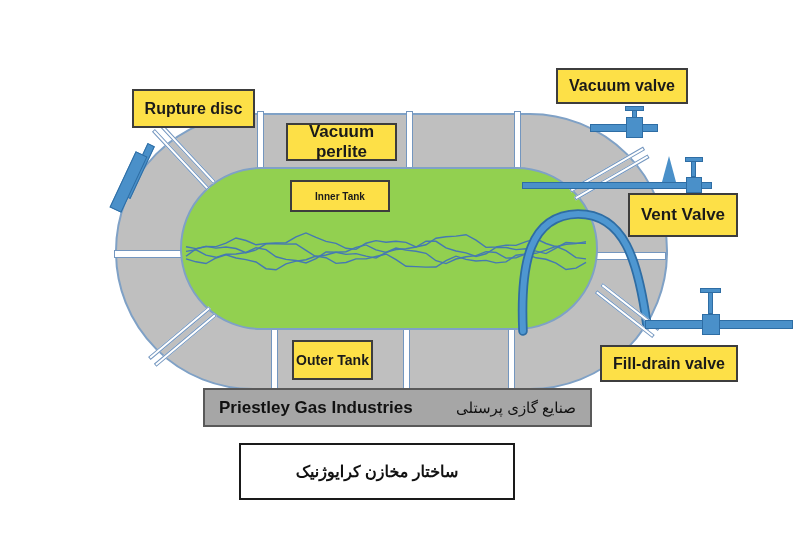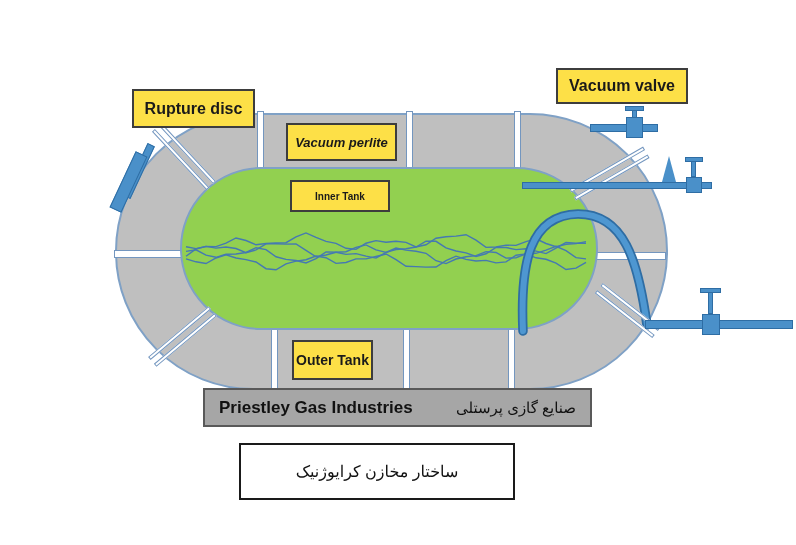--- a/index.html
+++ b/index.html
@@ -62,21 +62,21 @@
     background:var(--bar-fill,#a6a6a6);border:2px solid #595959;box-sizing:border-box;
     display:flex;align-items:center;justify-content:space-between;
     padding:8px 14px;z-index:8;color:#111;
   }
   .industry-bar .en{font-weight:700;font-size:17px;}
   .industry-bar .fa{font-size:15px;}
   .title-box{
     position:absolute;left:239px;top:443px;width:276px;height:57px;
     background:#fff;border:2px solid #1a1a1a;box-sizing:border-box;
     display:flex;align-items:center;justify-content:center;
-    font-weight:400;font-size:16px;color:#111;z-index:9;
+    font-weight:700;font-size:16px;color:#111;z-index:9;
   }
 </style>
 </head>
 <body>
 
 <div id="stage">
 
   <div class="outer-tank"></div>
 
   <div class="strut" style="left:257px;top:111px;width:7px;height:60px;"></div>
@@ -135,28 +135,30 @@
 
   <div class="pipe" style="left:645px;top:320px;width:148px;height:9px;"></div>
   <div class="pipe" style="left:702px;top:314px;width:18px;height:21px;"></div>
   <div class="pipe" style="left:708px;top:292px;width:5px;height:22px;"></div>
   <div class="pipe" style="left:700px;top:288px;width:21px;height:5px;"></div>
 
   <div class="lbl" style="left:132px;top:89px;width:123px;height:39px;font-size:16px;">Rupture disc</div>
 
   <div class="lbl" style="left:556px;top:68px;width:132px;height:36px;font-size:16px;">Vacuum valve</div>
 
-  <div class="lbl" style="left:286px;top:123px;width:111px;height:38px;font-size:13px;font-style:italic;">Vacuum perlite</div>
+  <div class="lbl" style="left:286px;top:123px;width:111px;height:38px;font-size:17px;">Vacuum perlite</div>
 
   <div class="lbl" style="left:290px;top:180px;width:100px;height:32px;font-size:10px;">Inner Tank</div>
 
+  <div class="lbl" style="left:628px;top:193px;width:110px;height:44px;font-size:17px;">Vent Valve</div>
 
 
   <div class="lbl" style="left:292px;top:340px;width:81px;height:40px;font-size:14px;">Outer Tank</div>
 
+  <div class="lbl" style="left:600px;top:345px;width:138px;height:37px;font-size:16px;">Fill-drain valve</div>
 
   <div class="industry-bar">
     <span class="en">Priestley Gas Industries</span>
     <span class="fa" dir="rtl">صنایع گازی پرستلی</span>
   </div>
 
   <div class="title-box" dir="rtl">ساختار مخازن کرایوژنیک</div>
 
 </div>
 

